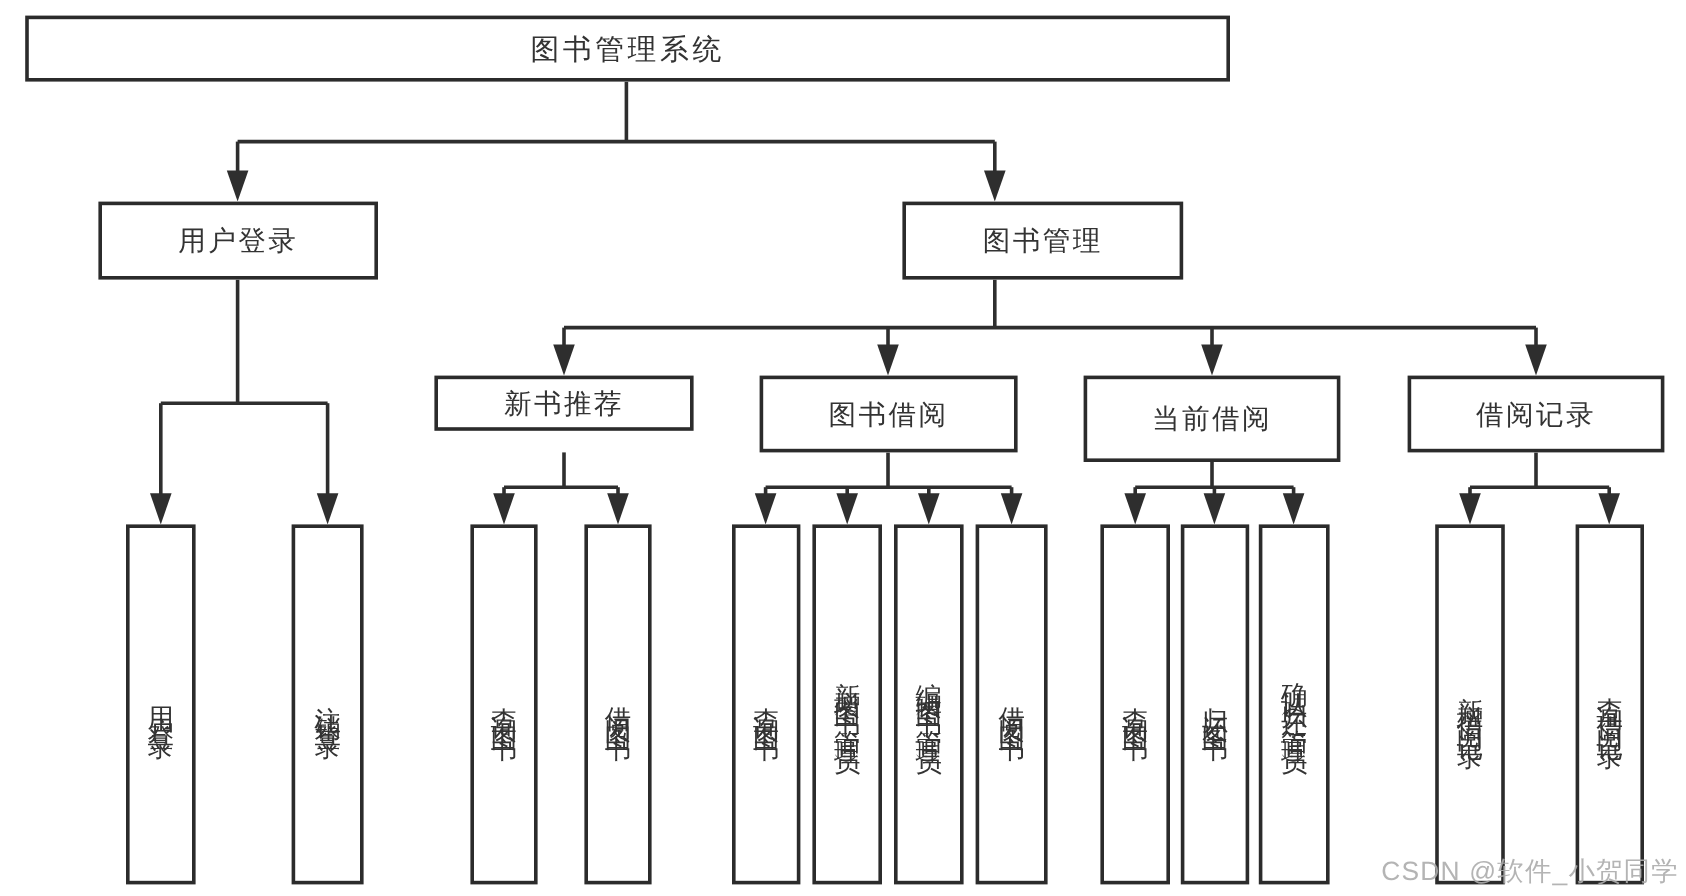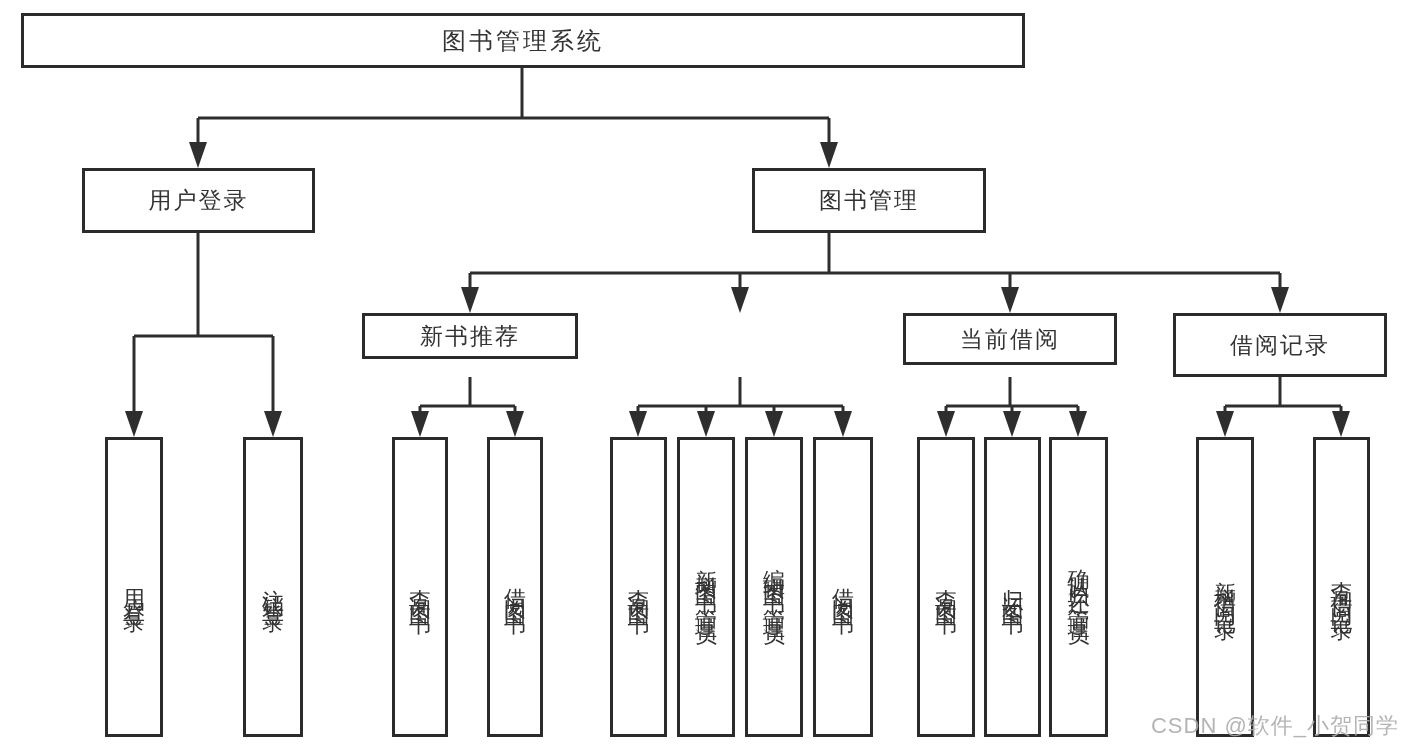--- a/index.html
+++ b/index.html
@@ -140,21 +140,24 @@
   <div class="node hnode" style="left:82px; top:168px; width:233px; height:65px;">
     <span>用户登录</span>
   </div>
   <div class="node hnode" style="left:712px; top:168px; width:234px; height:65px;margin-left:40px;">
     <span>图书管理</span>
   </div>
 
   <div class="node hnode" style="left:362px; top:313px; width:216px; height:46px;">
     <span>新书推荐</span>
   </div>
-  <div class="node hnode" style="left:903px; top:313px; width:214px; height:52px;">
+  <div class="node hnode" style="left:633px; top:313px; width:215px; height:64px;">
+    <span>图书借阅</span>
+  </div>
+  <div class="node hnode" style="left:903px; top:313px; width:214px; height:72px;">
     <span>当前借阅</span>
   </div>
   <div class="node hnode" style="left:1173px; top:313px; width:214px; height:64px;">
     <span>借阅记录</span>
   </div>
 
   <div class="node vnode" style="left:105px; top:437px; width:58px; height:300px;">
     <span>用户登录</span>
   </div>
   <div class="node vnode" style="left:243px; top:437px; width:60px; height:300px;">

